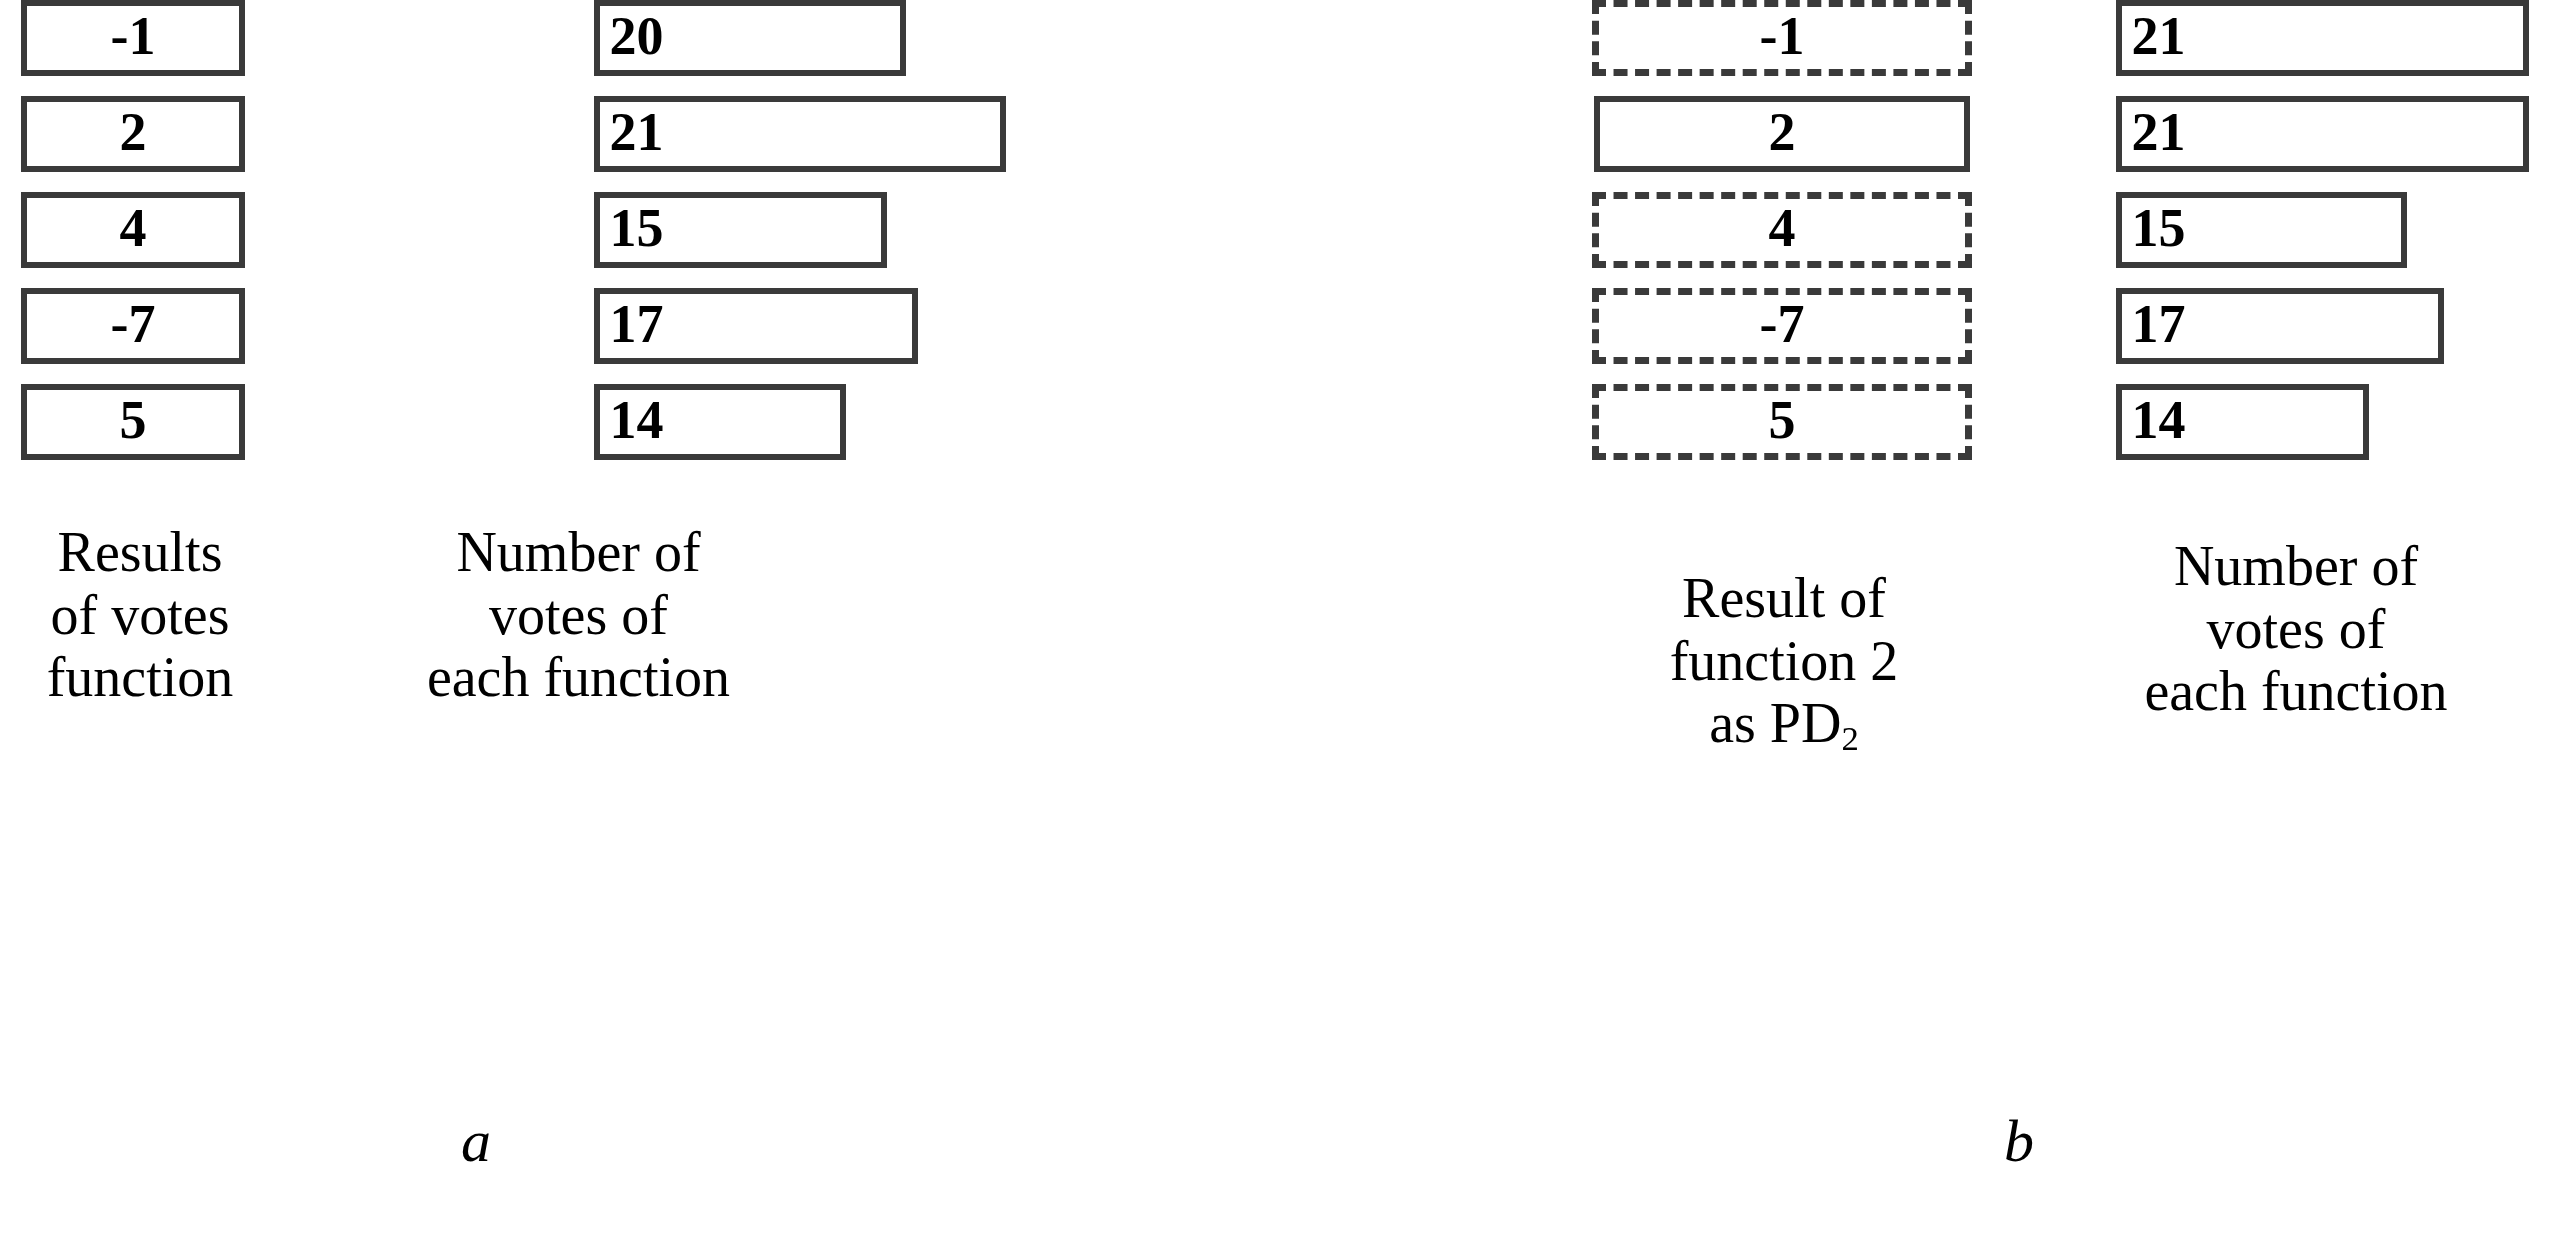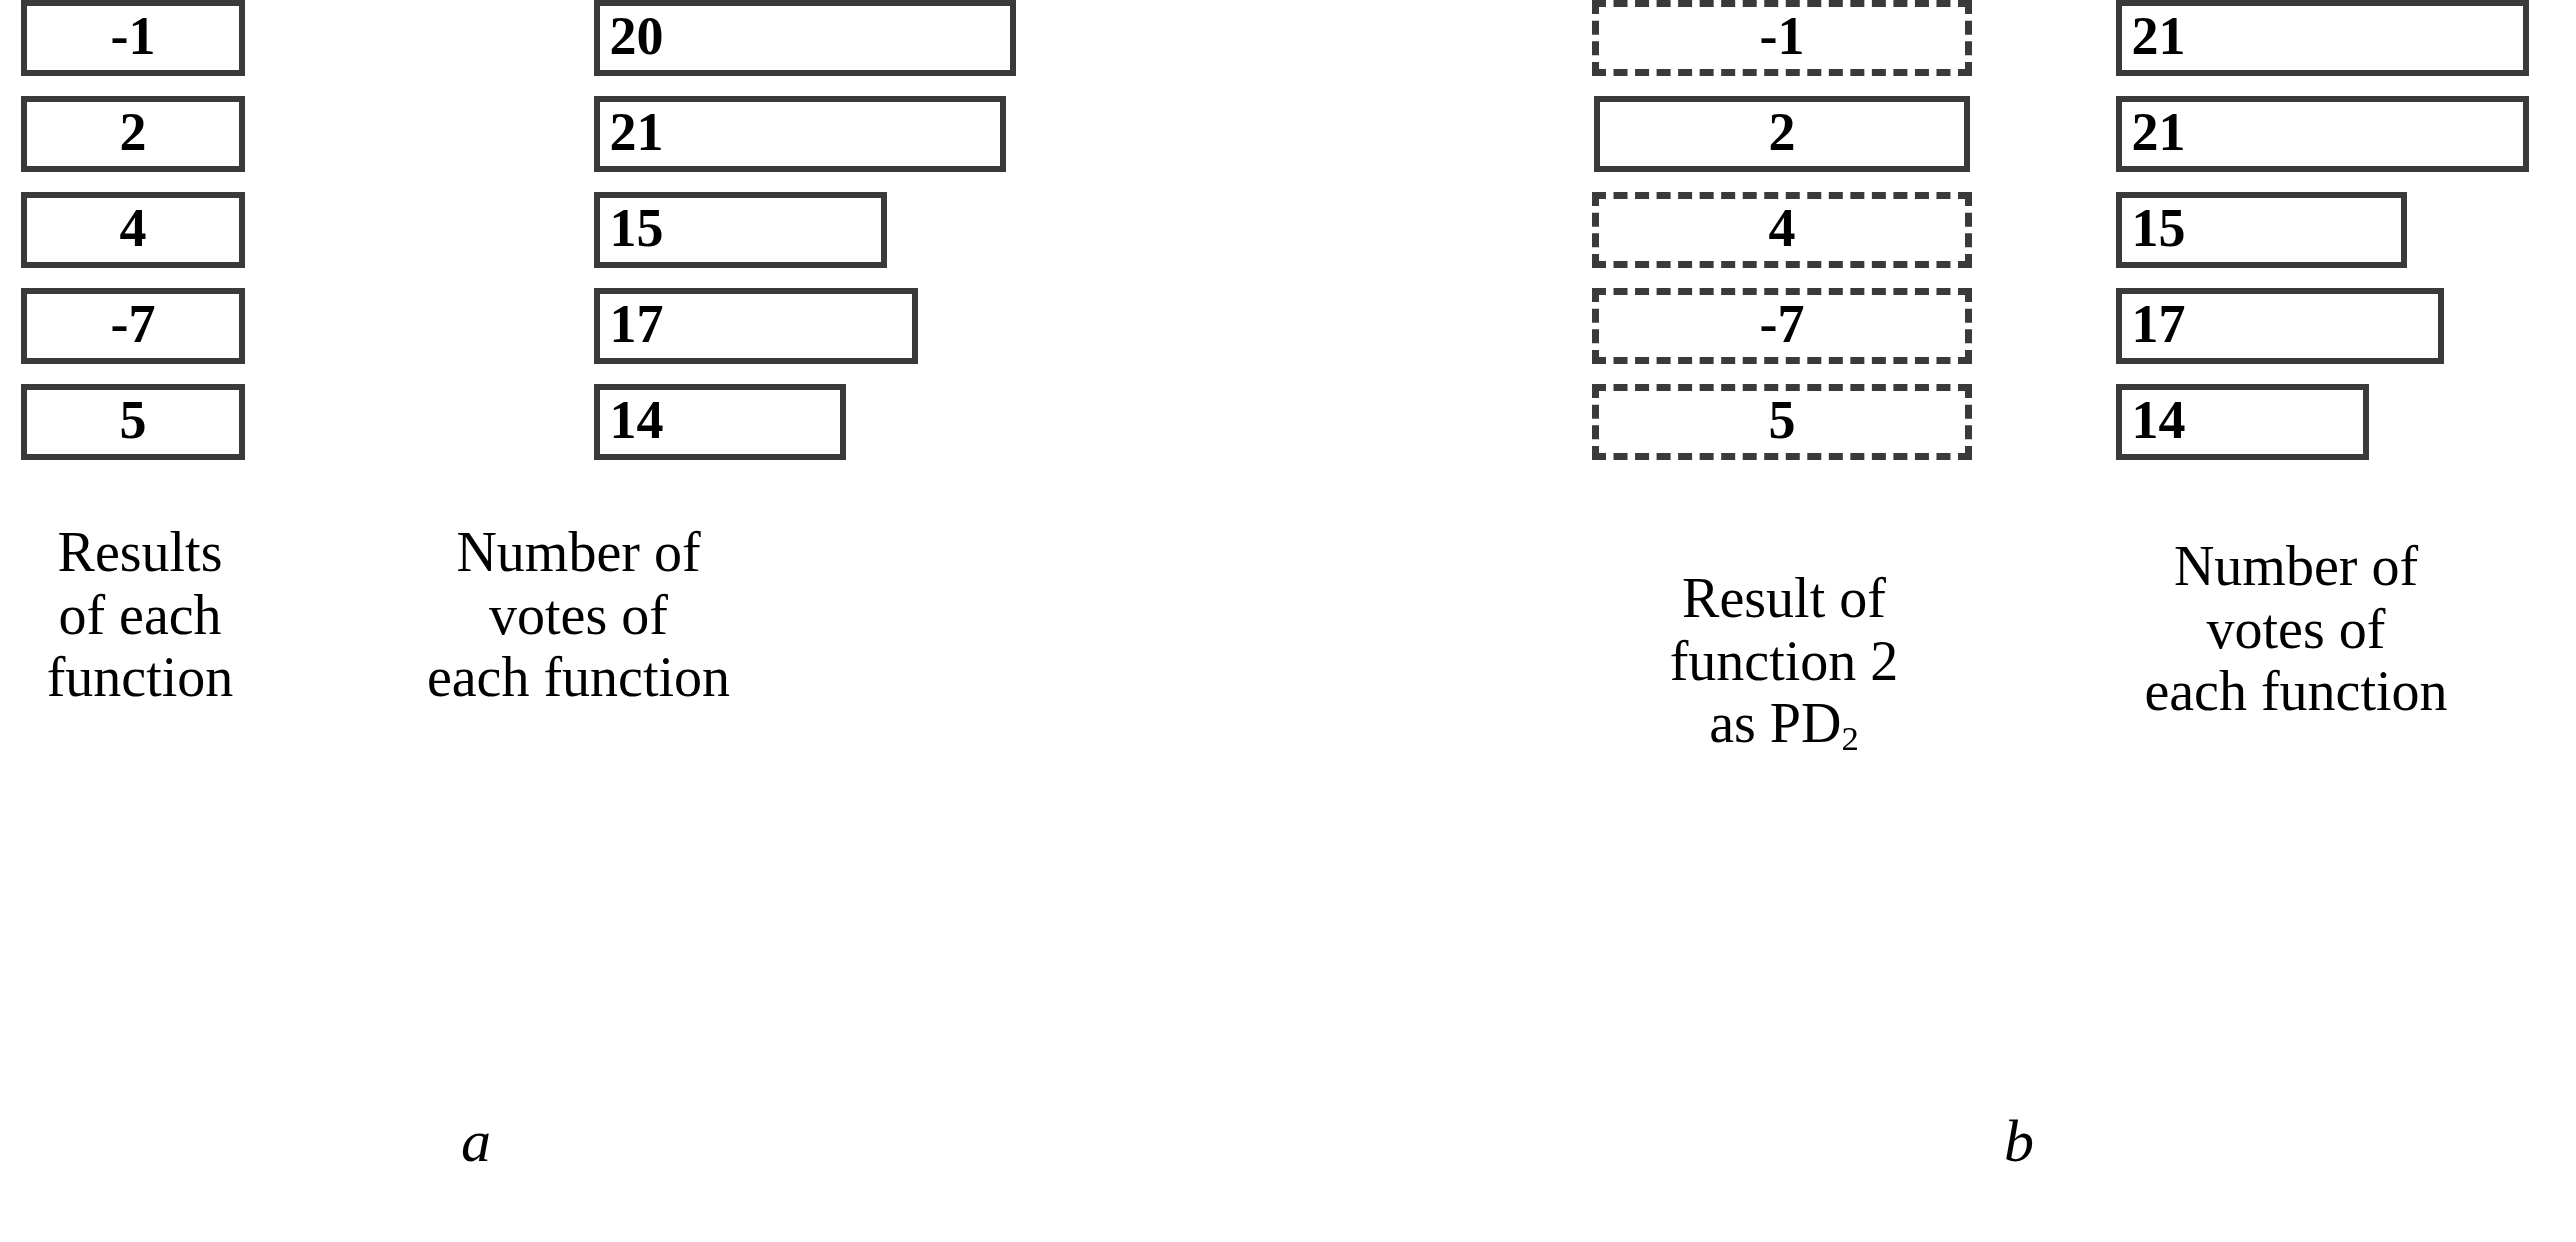--- a/index.html
+++ b/index.html
@@ -119,21 +119,21 @@
       </div>
       <div class="row">
         <div class="box" style="width:224px">
           <span class="val">5</span>
         </div>
       </div>
     </div>
 
     <div class="col col-left" id="a-col-votes">
       <div class="row">
-        <div class="box" style="width:422px">
+        <div class="box" style="width:312px">
           <span class="val">20</span>
         </div>
       </div>
       <div class="row">
         <div class="box" style="width:412px">
           <span class="val">21</span>
         </div>
       </div>
       <div class="row">
         <div class="box" style="width:293px">
@@ -146,21 +146,21 @@
         </div>
       </div>
       <div class="row">
         <div class="box" style="width:252px">
           <span class="val">14</span>
         </div>
       </div>
     </div>
 
     <div class="caption" id="a-cap-results">Results
-of each
+of votes
 function</div>
     <div class="caption" id="a-cap-votes">Number of
 votes of
 each function</div>
 
     <div class="panel-letter" id="letter-a">a</div>
   </div>
 
   <div class="panel" id="panel-b">
 

